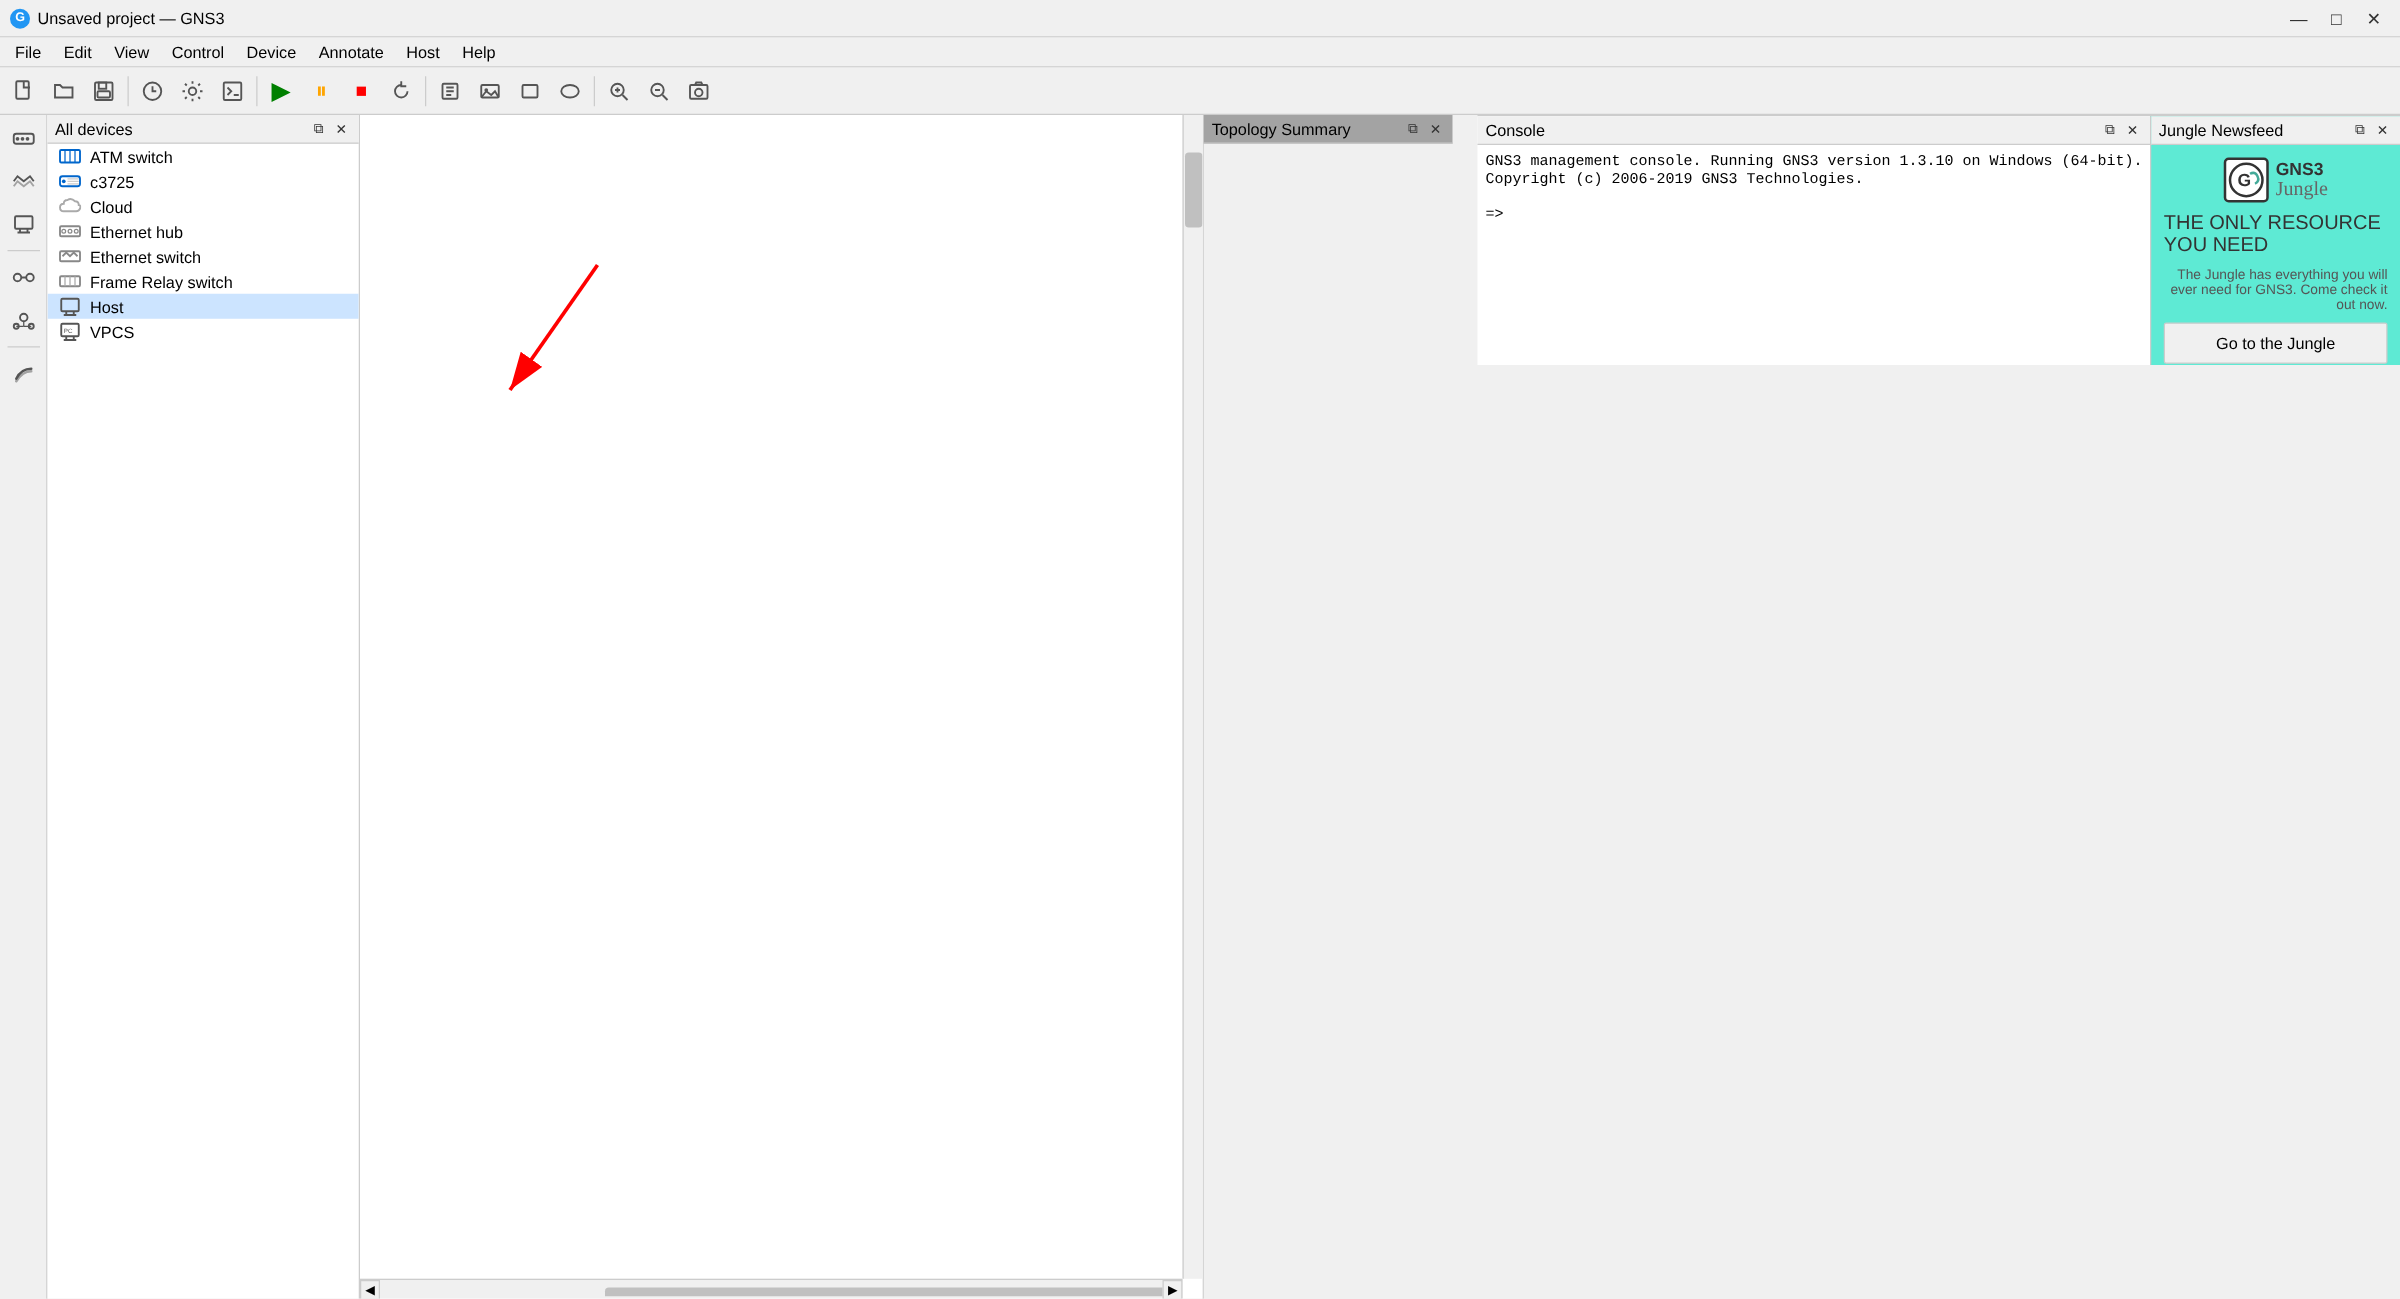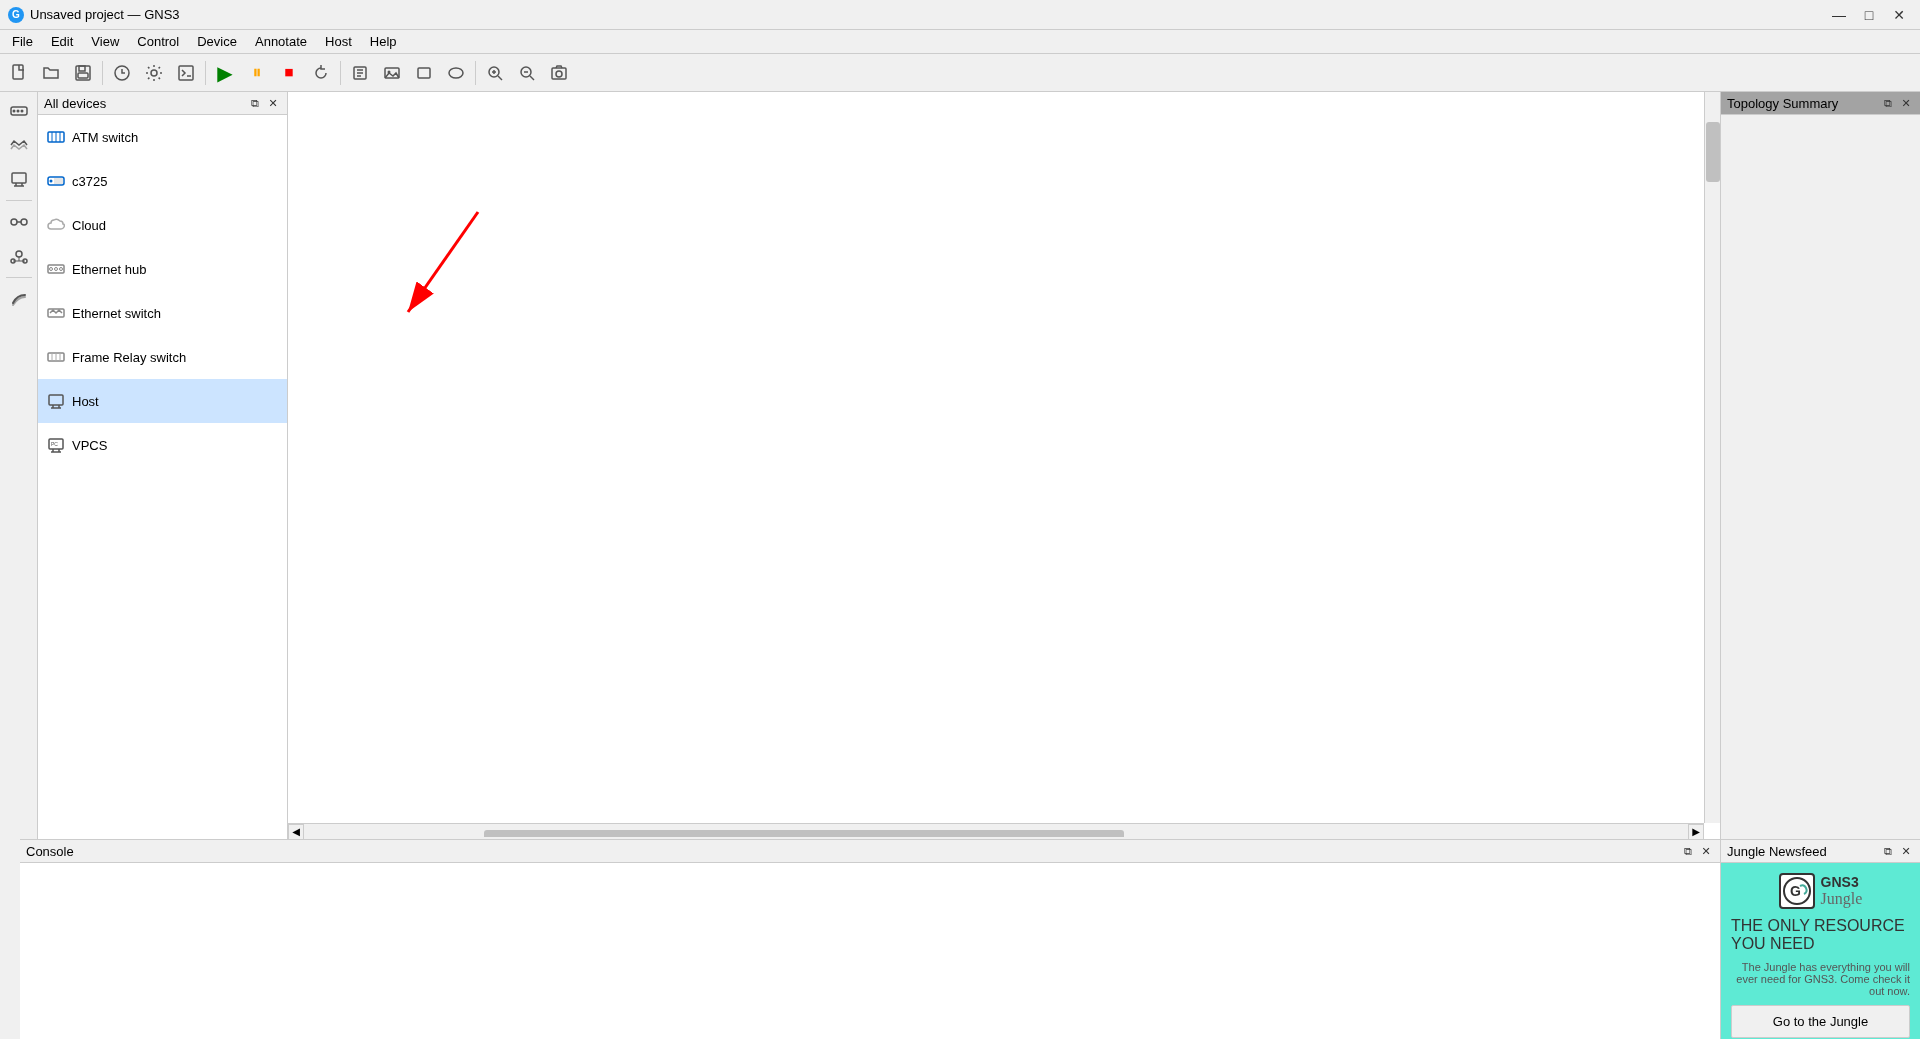--- a/index.html
+++ b/index.html
@@ -75,21 +75,21 @@
     .toolbar-separator {
       width: 1px; height: 24px;
       background: #ccc;
       margin: 0 2px;
     }
 
     
     #main-container {
       display: flex;
       height: calc(1039px - 30px - 24px - 38px);
-      flex-direction: column;
+      flex-direction: row;
     }
 
     #work-area {
       display: flex;
       flex: 1;
       min-height: 0;
     }
 
     
     #left-sidebar {
@@ -139,21 +139,21 @@
       width: 16px; height: 16px;
       display: flex; align-items: center; justify-content: center;
       cursor: pointer; font-size: 11px; color: #333;
       border: 1px solid transparent;
     }
 
     #device-list { flex: 1; overflow-y: auto; }
     .device-item {
       display: flex;
       align-items: center;
-      padding: 12px 8px;
+      padding: 0 8px;
       cursor: pointer;
       gap: 6px;
       font-size: 13px;
     }
     .device-item.selected { background: #cce4ff; }
     .device-icon {
       width: 20px; height: 20px;
       display: flex; align-items: center; justify-content: center;
       font-size: 14px;
     }
@@ -642,20 +642,24 @@
   <div id="bottom-area">
 
     <div id="console-panel">
       <div id="console-header">
         <span>Console</span>
         <div class="panel-header-controls">
           <span class="panel-header-btn">⧉</span>
           <span class="panel-header-btn">✕</span>
         </div>
       </div>
+      <div id="console-body">GNS3 management console. Running GNS3 version 1.3.10 on Windows (64-bit).
+Copyright (c) 2006-2019 GNS3 Technologies.
+
+=&gt;</div>
     </div>
 
     <div id="jungle-panel">
       <div id="jungle-header">
         <span>Jungle Newsfeed</span>
         <div class="panel-header-controls">
           <span class="panel-header-btn">⧉</span>
           <span class="panel-header-btn">✕</span>
         </div>
       </div>

